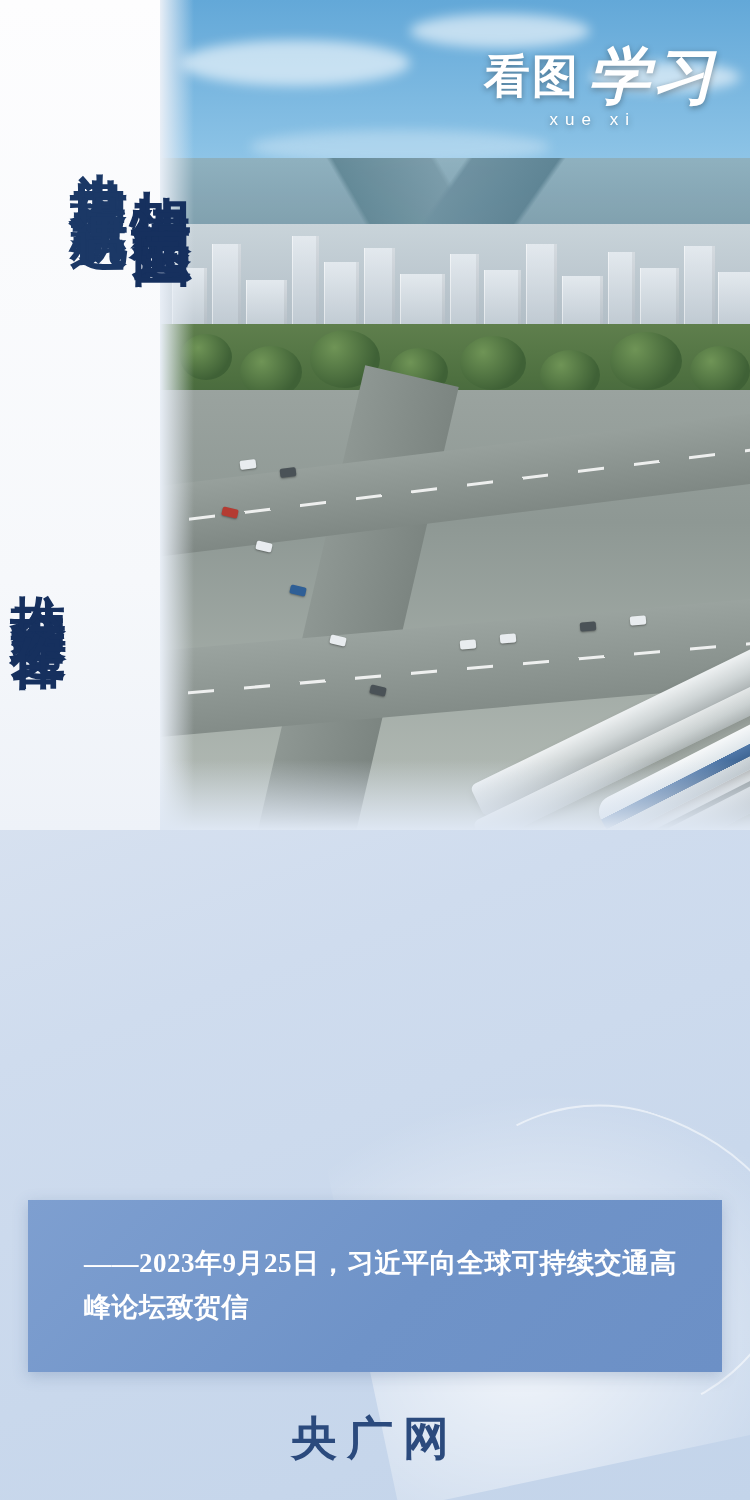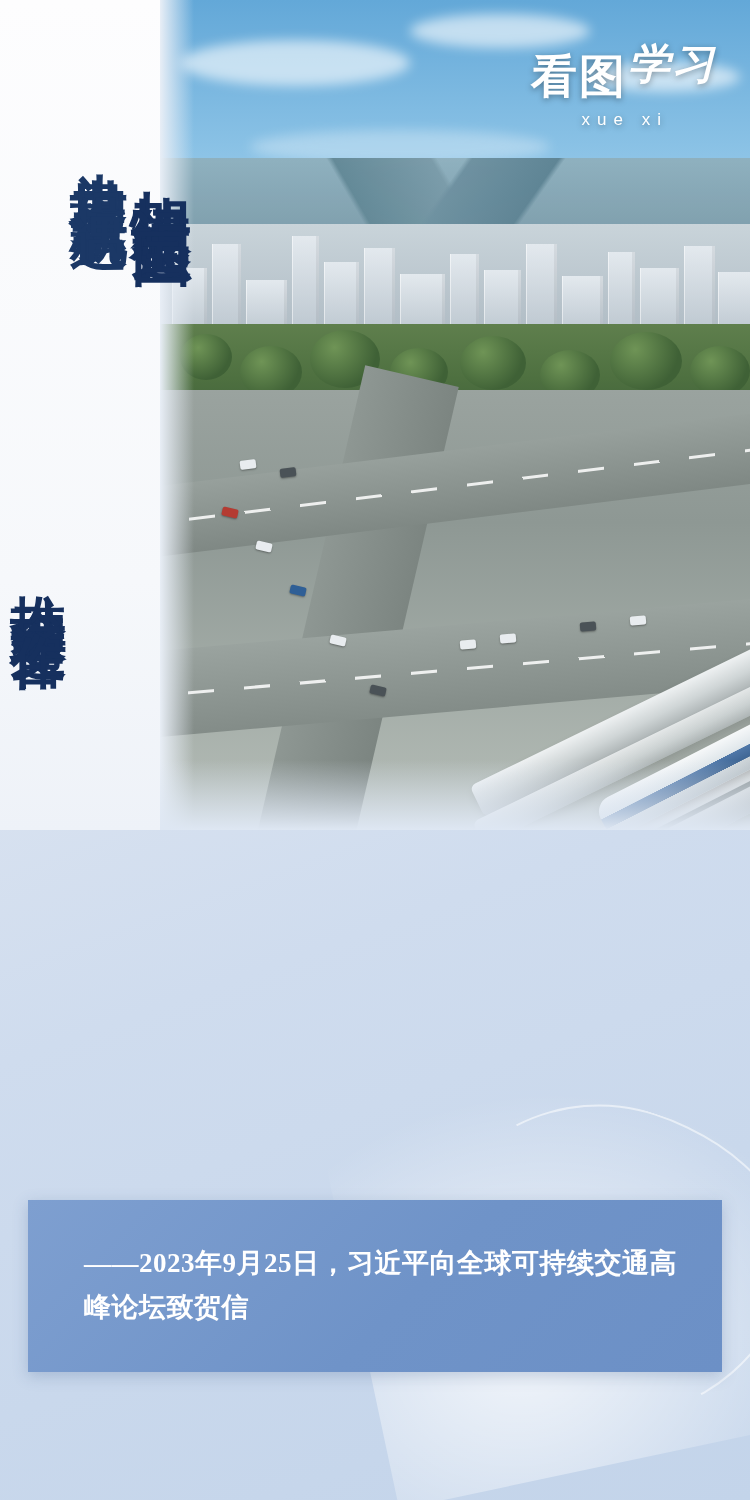--- a/index.html
+++ b/index.html
@@ -213,34 +213,34 @@
     text-align: right;
     color: #ffffff;
     text-shadow: 0 2px 6px rgba(0,0,0,.35);
   }
   .logo-main {
     font-family: "Liberation Serif", serif;
     font-weight: bold;
     font-size: 46px;
     letter-spacing: 2px;
     display: flex;
-    align-items: flex-start;
-    gap: 1px;
+    align-items: center;
+    gap: 8px;
   }
   .logo-script {
     font-family: "Liberation Serif", serif;
     font-style: italic;
-    font-size: 42px;
+    font-size: 62px;
     line-height: .9;
   }
   .logo-pinyin {
     font-size: 17px;
     letter-spacing: 7px;
     margin-top: 2px;
-    margin-right: 48px;
+    margin-right: 80px;
     font-family: "Liberation Sans", sans-serif;
   }
 
   
   .quote {
     position: absolute;
     left: 172px;
     top: 900px;
     width: 548px;
     font-family: "Liberation Serif", serif;
@@ -377,14 +377,15 @@
       <span class="logo-script">学习</span>
     </div>
     <div class="logo-pinyin">xue xi</div>
   </div>
 
 
   <div class="sourcebox">
     <div class="sourcetext">——2023年9月25日，习近平向全球可持续交通高峰论坛致贺信</div>
   </div>
 
+  <div class="brand">央广网</div>
 
 </div>
 
 </body></html>

